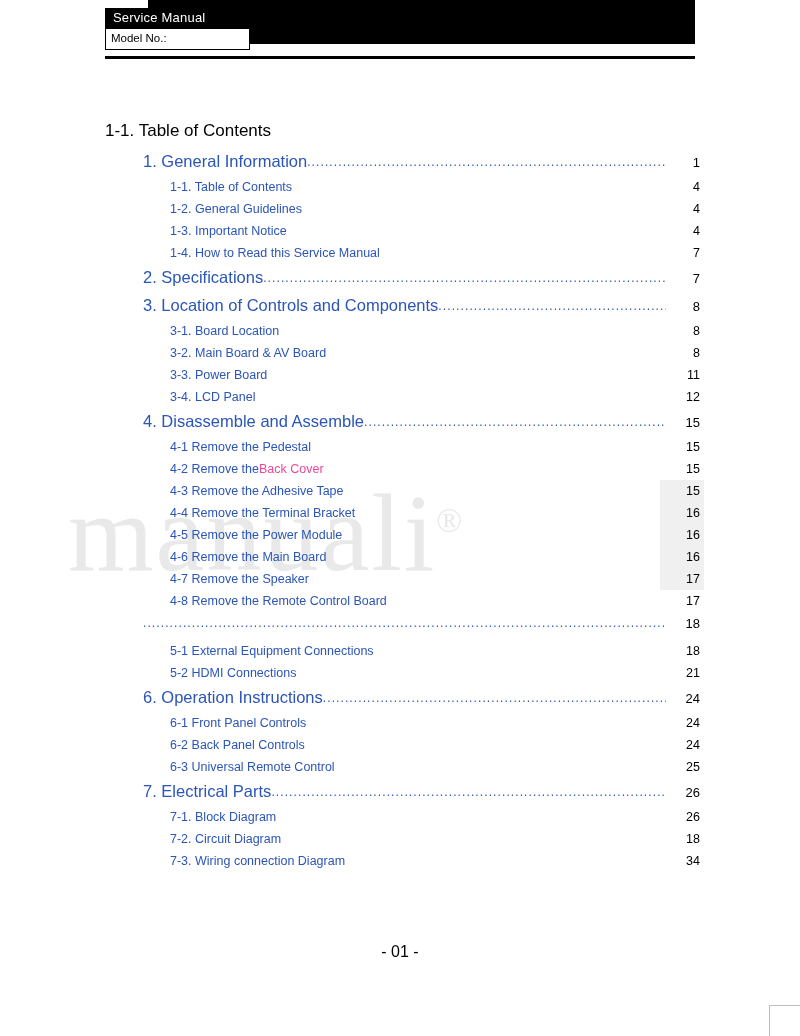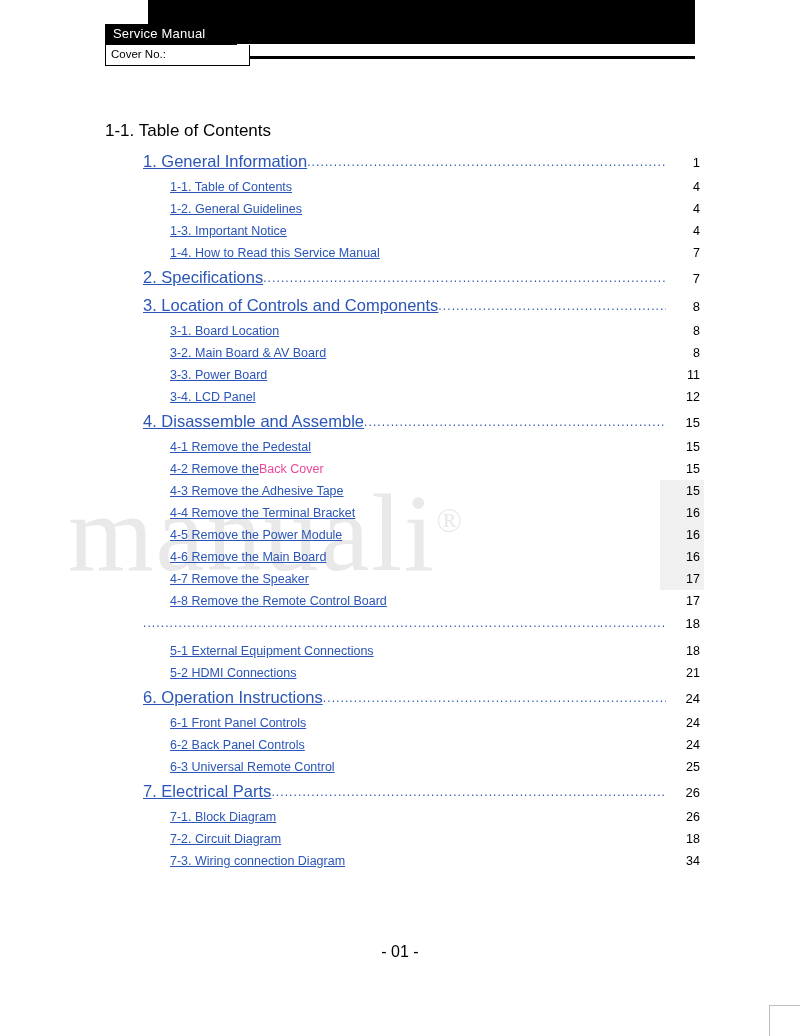--- a/index.html
+++ b/index.html
@@ -19,21 +19,21 @@
     position: relative;
     width: 800px;
     height: 1036px;
     box-sizing: border-box;
   }
 
   
   .header-wrap {
     position: absolute;
     left: 105px;
-    top: 24px;
+    top: 8px;
     width: 590px;
   }
   .header-title {
     display: inline-block;
     background: #000000;
     color: #ffffff;
     font-size: 13px;
     line-height: 18px;
     padding: 1px 8px 2px 8px;
     width: 132px;
@@ -96,21 +96,20 @@
     width: 595px;
   }
   .toc-row {
     position: relative;
     display: flex;
     align-items: baseline;
     white-space: nowrap;
   }
   .toc-label {
     color: #2b55b7;
-    text-decoration: underline;
     text-decoration-color: #2b55b7;
     flex: 0 0 auto;
   }
   .toc-dots {
     flex: 1 1 auto;
     overflow: hidden;
     white-space: nowrap;
     color: #2b55b7;
     letter-spacing: 1.1px;
     font-size: 12px;
@@ -216,21 +215,21 @@
 <body>
 
 <div class="page">
 
   <div class="watermark"><span>manuali</span><span class="reg">®</span></div>
   <div class="wm-box"></div>
 
   <div class="header-black-bar"></div>
   <div class="header-wrap">
     <div class="header-title">Service Manual</div>
-    <div class="header-model">Cover No.:</div>
+    <div class="header-model">Model No.:</div>
   </div>
   <div class="header-rule"></div>
 
   <h2 class="section-title">1-1. Table of Contents</h2>
 
   <div class="toc" id="toc">
       <div class="toc-row lvl1">
         <span class="toc-label">1. General Information</span>
         <span class="toc-dots">........................................................................................................................................................................................................</span>
         <span class="toc-page">1</span>

